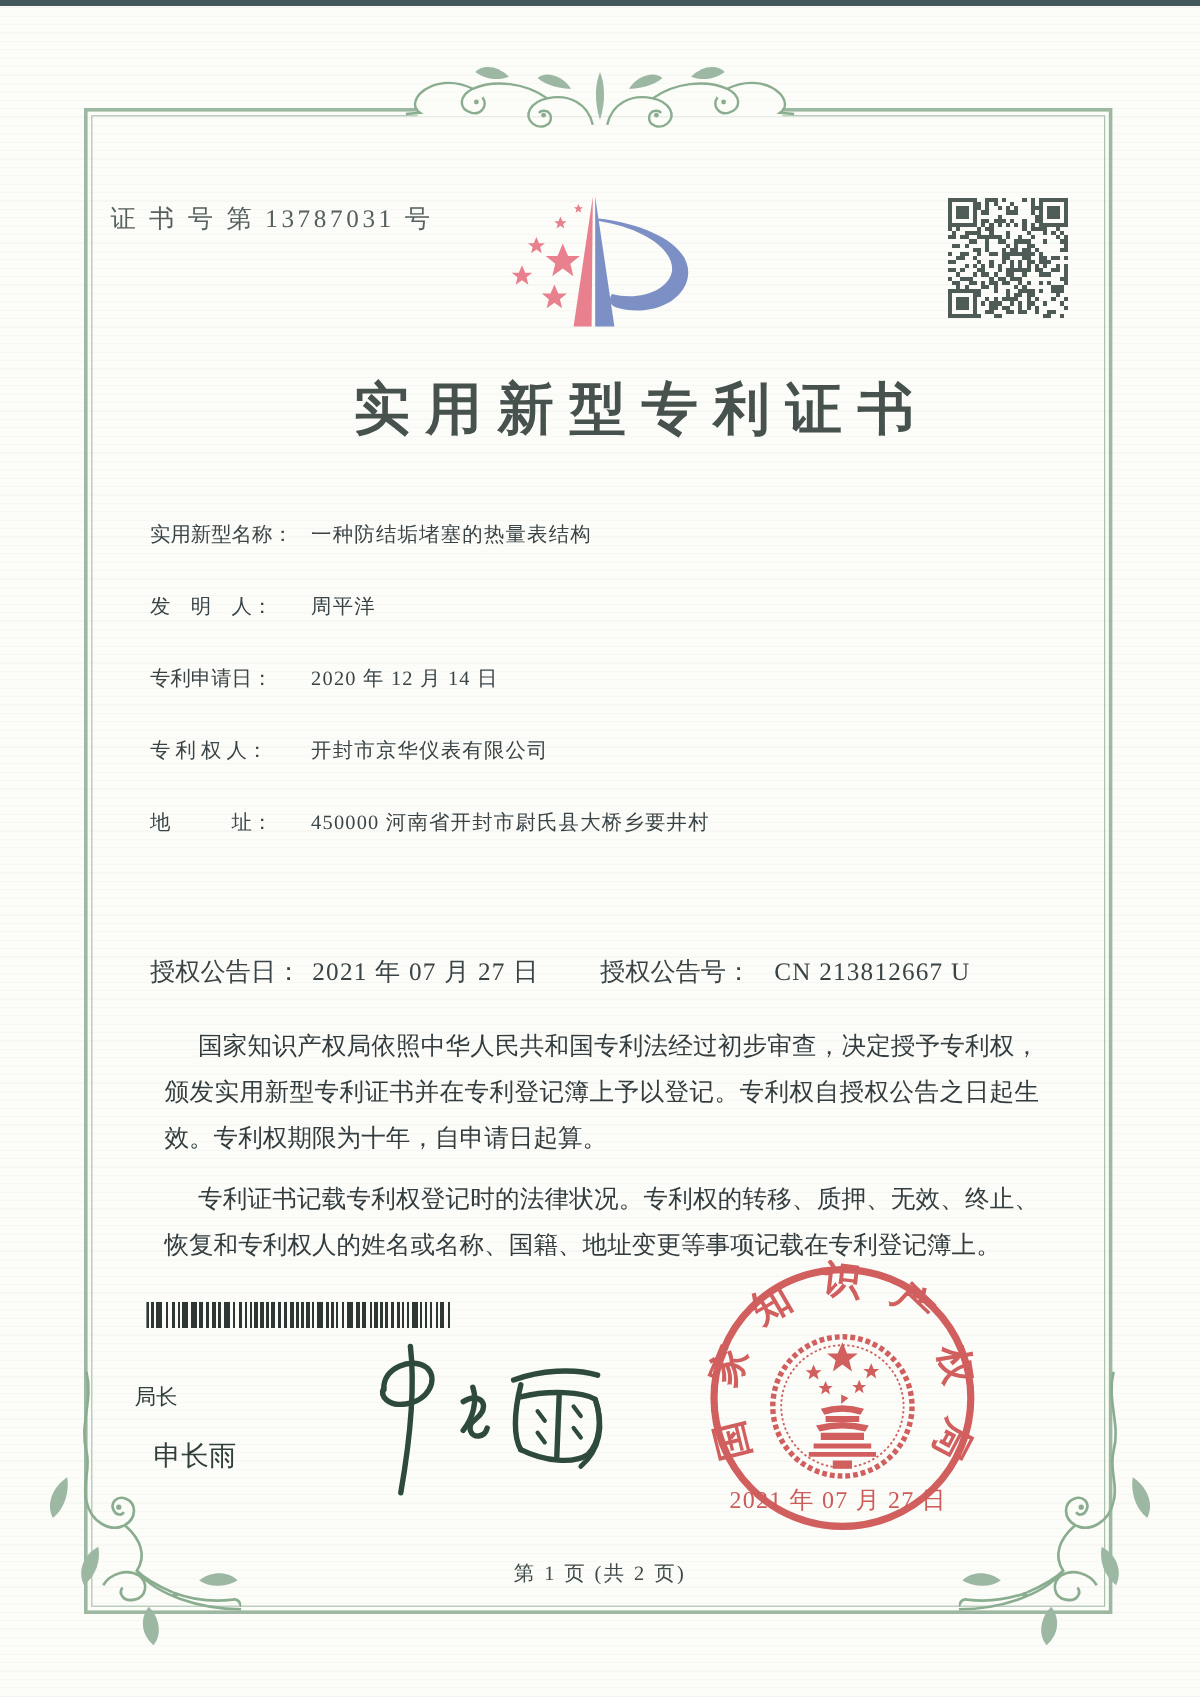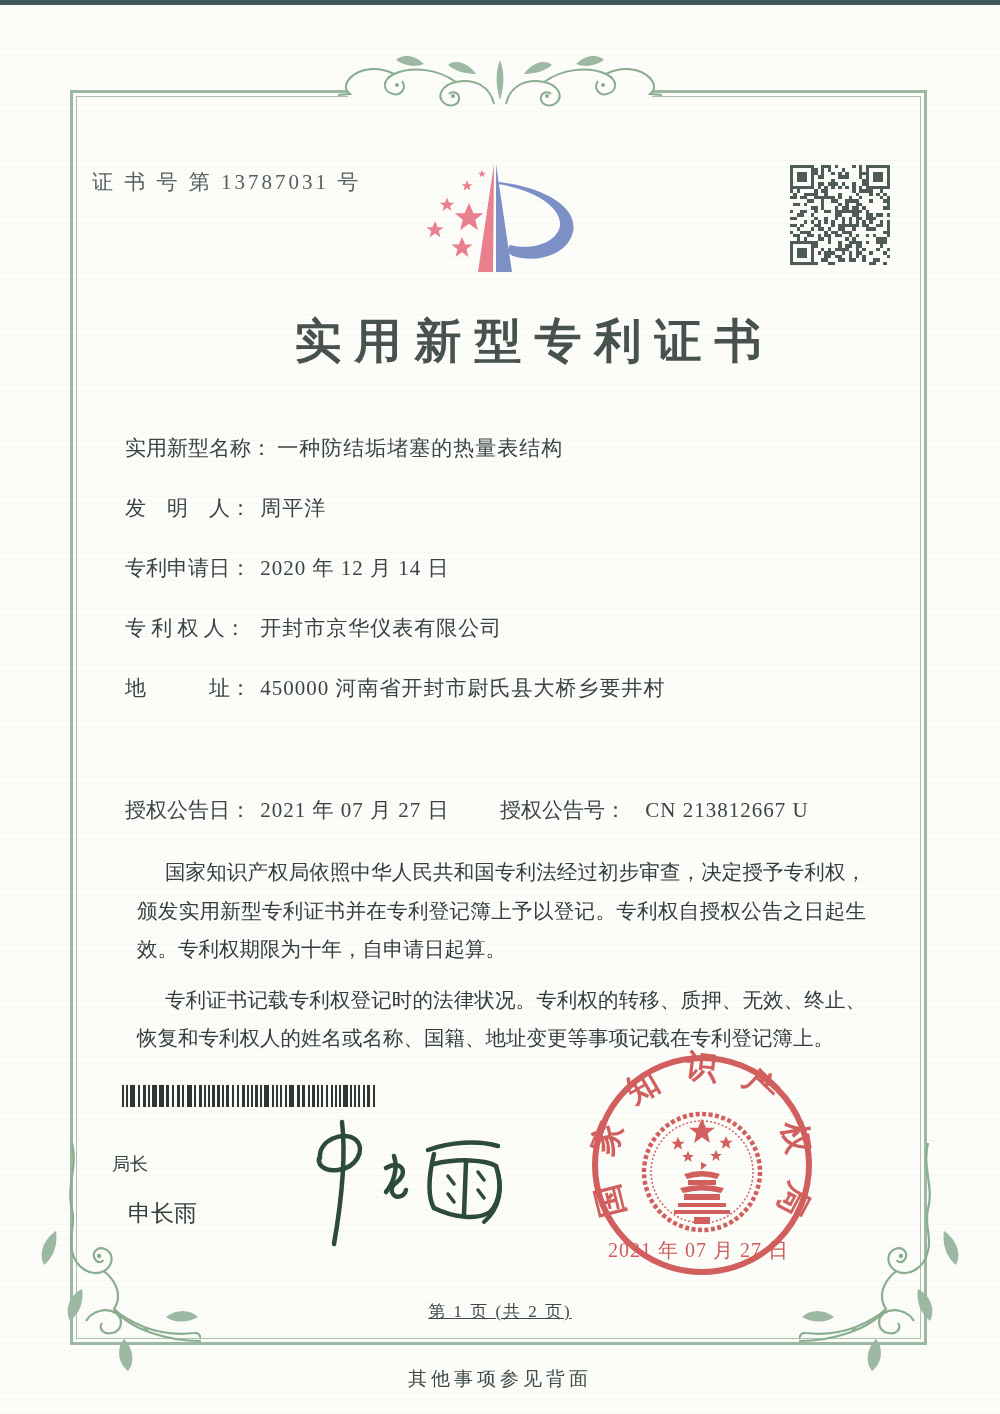--- a/index.html
+++ b/index.html
@@ -8,36 +8,36 @@
   .page::before{content:"";position:absolute;inset:0;pointer-events:none;
         background:repeating-linear-gradient(0deg, rgba(200,210,198,0.10) 0 1px, transparent 1px 7px);}
   .top-edge{position:absolute;left:0;top:0;width:1000px;height:5px;background:#42585a;}
   .frame{position:absolute;left:70px;top:90px;width:851px;height:1249px;border:3px solid #9cb8a1;}
   .frame-inner{position:absolute;inset:3px;border:1px solid #abc2af;}
   .cert-no{position:absolute;left:92px;top:168px;font-size:21px;letter-spacing:3px;color:#55605f;}
   .logo{position:absolute;left:412px;top:150px;}
   .qr{position:absolute;left:790px;top:165px;width:100px;height:100px;}
   .title{position:absolute;left:0;top:310px;width:1000px;text-align:center;font-size:47px;
          font-weight:bold;letter-spacing:13px;color:#47524f;text-indent:13px;padding-left:28px;}
-  .fields{position:absolute;left:125px;top:434px;width:760px;font-size:21px;color:#3a4446;}
+  .fields{position:absolute;left:125px;top:434px;width:760px;font-size:17px;color:#3a4446;}
   .frow{height:60px;white-space:nowrap;}
   .f-label{display:inline-block;min-width:130px;white-space:pre;}
   .f-value{letter-spacing:1px;}
   .grant-row{position:absolute;left:125px;top:796px;width:780px;font-size:21px;white-space:nowrap;color:#3a4446;}
   .grant2{position:absolute;left:375px;top:0;}
   .paras{position:absolute;left:125px;top:841px;width:753px;font-size:20.5px;line-height:38.5px;
          text-align:justify;color:#333d3f;}
   .paras p{margin:12px;text-indent:28px;}
   .barcode{position:absolute;left:122px;top:1085px;width:258px;height:22px;}
   .sig-title{position:absolute;left:112px;top:1152px;font-size:18px;color:#313f3c;font-family:"Liberation Sans","DejaVu Sans",sans-serif;}
   .sig-name{position:absolute;left:128px;top:1198px;font-size:23px;color:#313f3c;font-family:"Liberation Sans","DejaVu Sans",sans-serif;}
   .signature{position:absolute;left:282px;top:1106px;}
   .seal{position:absolute;left:588px;top:1050px;opacity:0.92;}
   .page-ind{position:absolute;left:0;top:1300px;width:1000px;text-align:center;font-size:17px;
-            letter-spacing:2px;color:#3e4a49;text-decoration:underline;}
+            letter-spacing:2px;color:#3e4a49;}
   .back-note{position:absolute;left:0;top:1366px;width:1000px;text-align:center;font-size:19px;
              letter-spacing:4px;color:#3f4b49;}
   .orn-top{position:absolute;left:338px;top:54px;}
   .orn-bl{position:absolute;left:26px;top:1143px;}
   .orn-br{position:absolute;left:799px;top:1143px;transform:scaleX(-1);}
   svg{display:block;}
 </style>
 </head>
 <body>
 
@@ -649,14 +649,13 @@
         <path d="M96,144 H132 V150 H96 Z"></path>
         <path d="M90,153 H138 V157 H90 Z"></path>
         <path d="M86,160 H142 V164 H86 Z"></path>
         <path d="M106,167 H122 V174 H106 Z"></path>
       </g>
       <text x="20" y="207" font-size="20" fill="#c84e4c" letter-spacing="1" font-family="Liberation Serif, DejaVu Serif, serif">2021 年 07 月 27 日</text>
     </svg>
   </div>
 
   <div class="page-ind">第 1 页 (共 2 页)</div>
-  <div class="back-note">其他事项参见背面</div>
 </div>
 
 </body></html>

